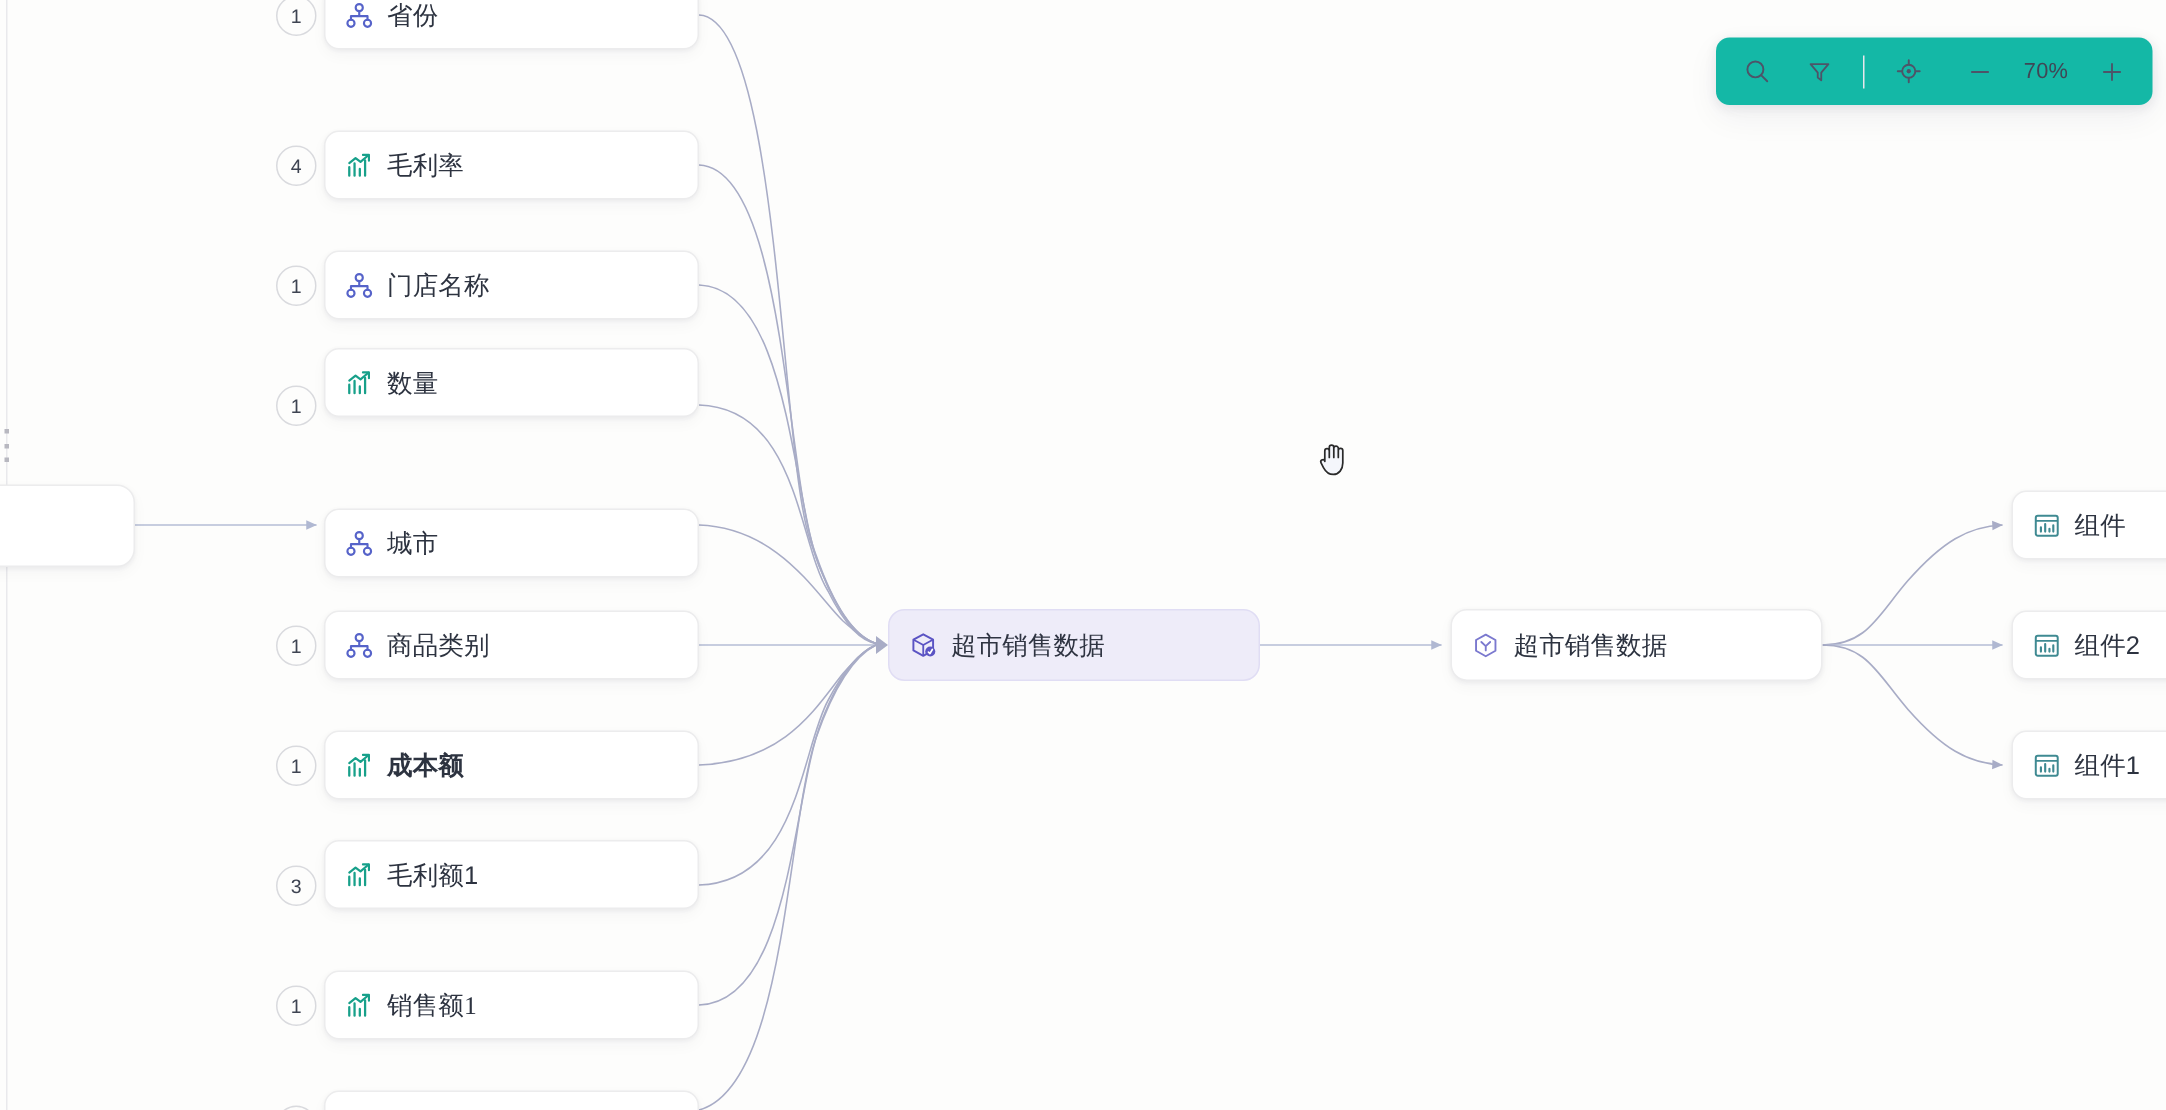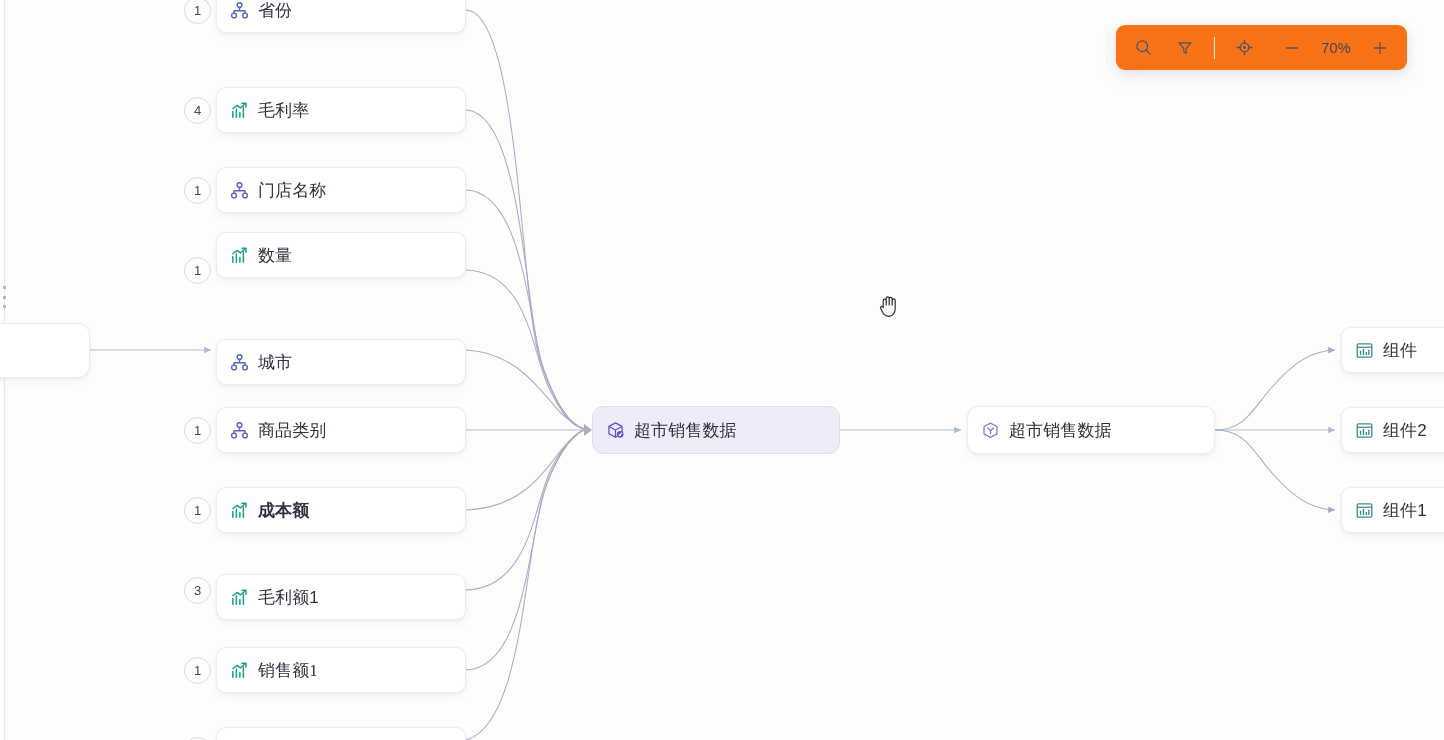--- a/index.html
+++ b/index.html
@@ -139,25 +139,25 @@
   .comp-node {
     left: 1341px;
     width: 150px;
     height: 46px;
     border-radius: 10px;
   }
 
   
   #toolbar {
     position: absolute;
-    left: 1116px;
+    left: 1144px;
     top: 25px;
     height: 45px;
     width: 291px;
-    background: #f97316;
+    background: #14b8a6;
     border-radius: 9px;
     box-shadow: 0 2px 8px rgba(35, 35, 70, 0.09), 0 8px 22px rgba(35, 35, 70, 0.06);
     display: flex;
     align-items: center;
     padding: 0 6px;
     box-sizing: border-box;
   }
   .tb-btn {
     width: 42px;
     height: 36px;
@@ -313,21 +313,21 @@
         <span>
           <svg class="ico" viewBox="0 0 20 20" fill="none">
             <path d="M3 17 V11 M6.7 17 V8.4 M10.4 17 V12.2 M14.1 17 V6.2" stroke="#17a08a" stroke-width="1.6" stroke-linecap="round"></path>
             <path d="M3 8.2 L7.4 4.6 L10.9 7.3 L16.4 2.6" stroke="#17a08a" stroke-width="1.5" stroke-linecap="round" stroke-linejoin="round"></path>
             <path d="M12.6 2.4 H16.8 V6.5" stroke="#17a08a" stroke-width="1.5" stroke-linecap="round" stroke-linejoin="round"></path>
           </svg>
         </span>
         <span class="label">成本额</span>
       </div>
       <div class="badge" style="top: 577px;">3</div>
-      <div class="node field-node" style="top: 574px;">
+      <div class="node field-node" style="top: 560px;">
         <span>
           <svg class="ico" viewBox="0 0 20 20" fill="none">
             <path d="M3 17 V11 M6.7 17 V8.4 M10.4 17 V12.2 M14.1 17 V6.2" stroke="#17a08a" stroke-width="1.6" stroke-linecap="round"></path>
             <path d="M3 8.2 L7.4 4.6 L10.9 7.3 L16.4 2.6" stroke="#17a08a" stroke-width="1.5" stroke-linecap="round" stroke-linejoin="round"></path>
             <path d="M12.6 2.4 H16.8 V6.5" stroke="#17a08a" stroke-width="1.5" stroke-linecap="round" stroke-linejoin="round"></path>
           </svg>
         </span>
         <span class="label">毛利额1</span>
       </div>
       <div class="badge" style="top: 657px;">1</div>

